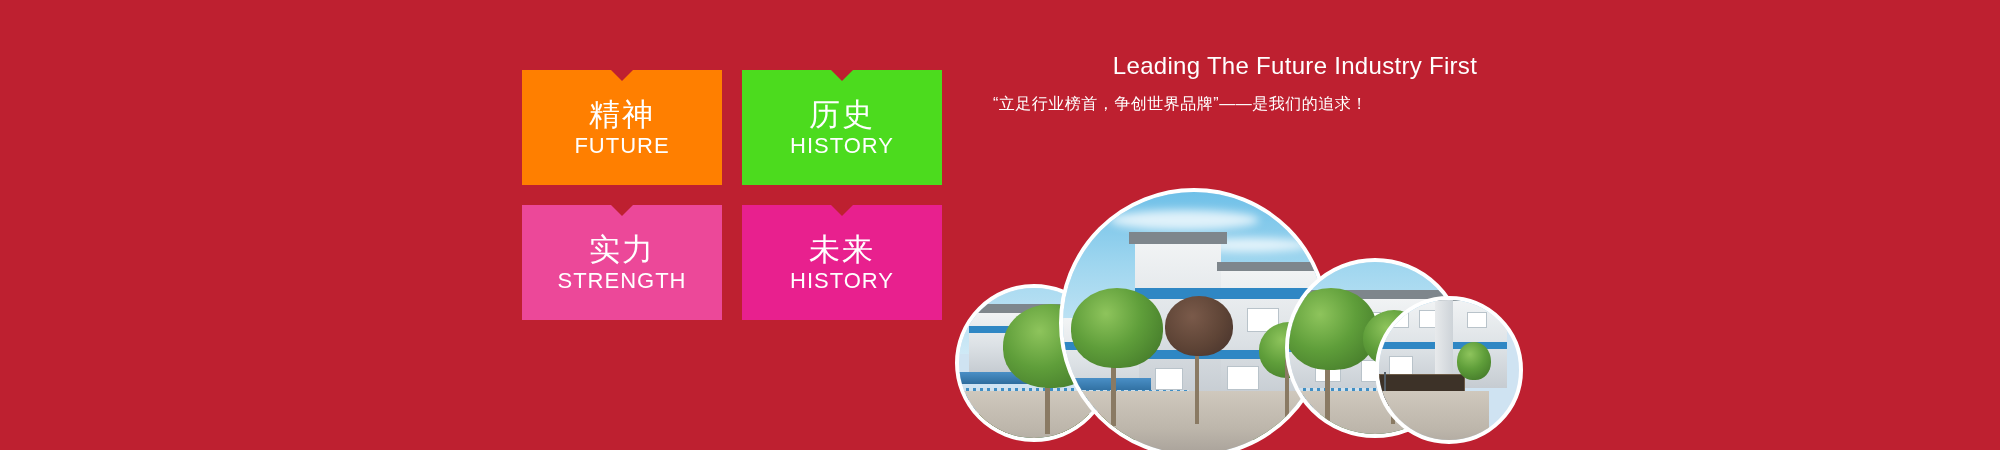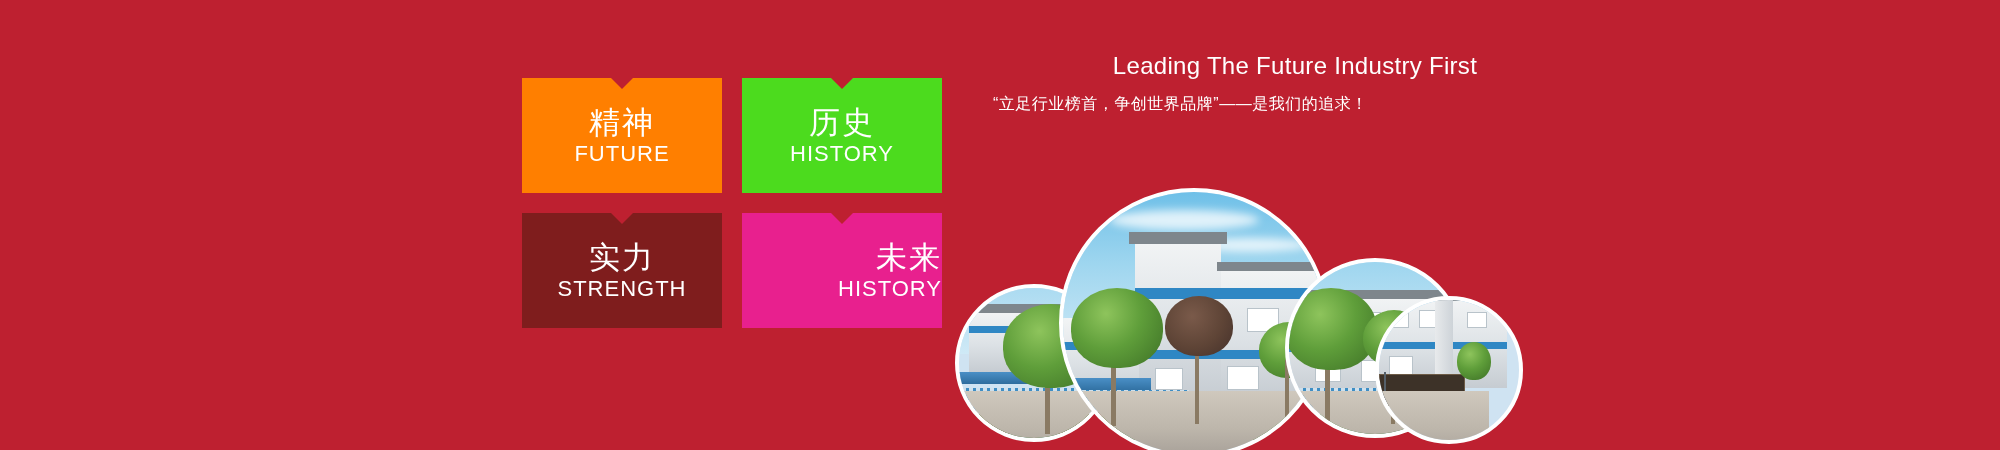--- a/index.html
+++ b/index.html
@@ -5,39 +5,39 @@
   html,body{margin:0;padding:0;}
   body{
     width:2000px;height:450px;overflow:hidden;
     background:#BE2030;
     font-family:"Liberation Sans","DejaVu Sans",sans-serif;
     position:relative;
   }
   #banner{position:absolute;left:0;top:0;width:2000px;height:450px;overflow:hidden;background:#BE2030;}
 
   
-  #tile-grid{position:absolute;left:522px;top:78px;width:420px;height:205px;}
+  #tile-grid{position:absolute;left:522px;top:70px;width:420px;height:205px;}
   .tile{
     position:absolute;width:200px;height:115px;
     display:flex;flex-direction:column;align-items:center;justify-content:center;
     color:#fff;line-height:1;
   }
   .tile .notch{
     position:absolute;top:0;left:50%;transform:translateX(-50%);
     width:0;height:0;
     border-left:11px solid transparent;
     border-right:11px solid transparent;
     border-top:11px solid #BE2030;
   }
   .tile-cn{font-size:31px;letter-spacing:2px;margin-bottom:5px;font-weight:400;}
   .tile-en{font-size:22px;letter-spacing:1px;font-weight:400;}
   #tile-0{left:0;   top:0;   background:#FF7F00;}
   #tile-1{left:220px;top:0;  background:#4CDB1E;}
   #tile-2{left:0;   top:135px;background:#FFE800;}
-  #tile-3{left:220px;top:135px;background:#E8208E;align-items:flex-end;}
+  #tile-3{left:220px;top:135px;background:#E8208E;}
 
   
   #copy{position:absolute;left:985px;top:52px;width:620px;}
   #eyebrow{display:flex;color:#fff;font-size:15px;letter-spacing:1px;margin-bottom:12px;}
   #eyebrow span{margin-right:58px;white-space:nowrap;}
   #eyebrow span:last-child{margin-right:0;}
   #headline{
     color:#fff;font-size:60px;line-height:1.05;letter-spacing:2px;
     white-space:nowrap;font-weight:400;margin-bottom:6px;
   }
@@ -101,21 +101,21 @@
       <div class="tile-cn">精神</div>
       <div class="tile-en">FUTURE</div>
     </div>
 
     <div class="tile" id="tile-1" style="background: rgb(76, 219, 30);">
       <span class="notch"></span>
       <div class="tile-cn">历史</div>
       <div class="tile-en">HISTORY</div>
     </div>
 
-    <div class="tile" id="tile-2" style="background: #7f1d1d;">
+    <div class="tile" id="tile-2" style="background: #ec4899;">
       <span class="notch"></span>
       <div class="tile-cn">实力</div>
       <div class="tile-en">STRENGTH</div>
     </div>
 
     <div class="tile" id="tile-3" style="background: rgb(232, 32, 142);">
       <span class="notch"></span>
       <div class="tile-cn">未来</div>
       <div class="tile-en">HISTORY</div>
     </div>

